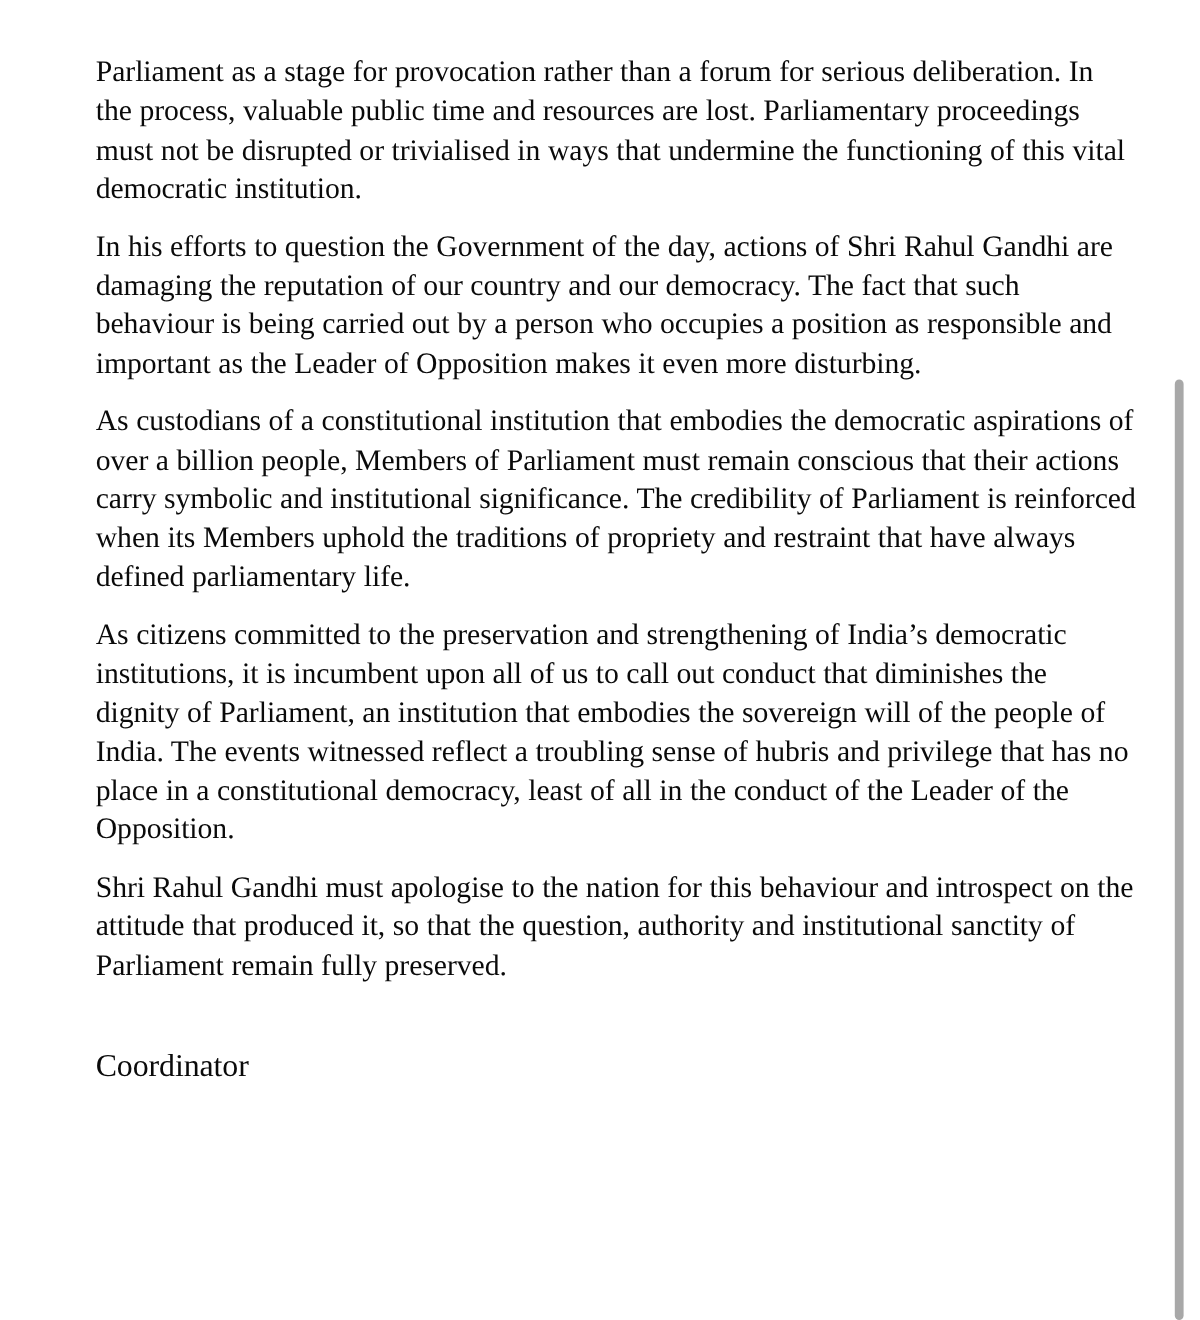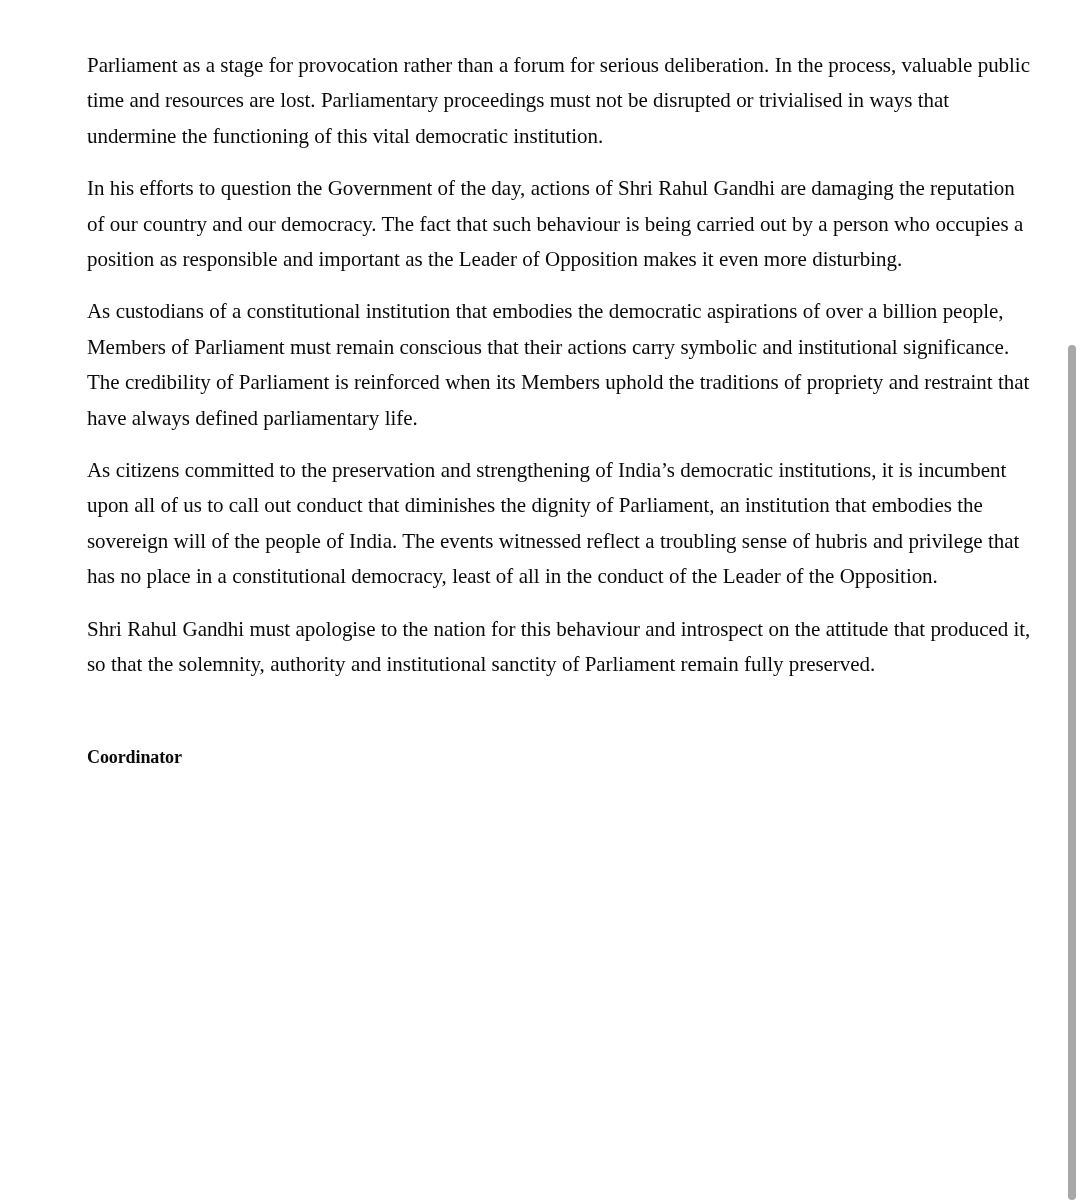--- a/index.html
+++ b/index.html
@@ -27,43 +27,43 @@
   }
 
   #document-body {
     position: absolute;
     left: 87px;
     top: 0;
     width: 946px;
   }
 
   .para {
-    font-size: 21px;
+    font-size: 27px;
     line-height: 35.4px;
     text-align: left;
     margin: 17px 0 14px 0;
     letter-spacing: -0.05px;
     word-spacing: 0.2px;
     -webkit-font-smoothing: antialiased;
   }
 
   .para:first-child {
     margin-top: 0;
   }
 
   #para-1 { margin-top: 48px; }
 
   .signature-block {
     margin-top: 57px;
   }
 
   .sig-line {
-    font-size: 18px;
+    font-size: 29px;
     line-height: 35.4px;
-    font-weight: bold;
+    font-weight: normal;
     margin: 0;
     letter-spacing: -0.1px;
   }
 
   .sig-role {
     margin-bottom: 18px;
   }
 
   
   #scrollbar-track {
@@ -94,21 +94,21 @@
 
     <p class="para" id="para-1">Parliament as a stage for provocation rather than a forum for serious deliberation. In the process, valuable public time and resources are lost. Parliamentary proceedings must not be disrupted or trivialised in ways that undermine the functioning of this vital democratic institution.</p>
 
     <p class="para">In his efforts to question the Government of the day, actions of Shri Rahul Gandhi are damaging the reputation of our country and our democracy. The fact that such behaviour is being carried out by a person who occupies a position as responsible and important as the Leader of Opposition makes it even more disturbing.</p>
 
     <p class="para">As custodians of a constitutional institution that embodies the democratic aspirations of over a billion people, Members of Parliament must remain conscious that their actions carry symbolic and institutional significance. The credibility of Parliament is reinforced when its Members uphold the traditions of propriety and restraint that have always defined parliamentary life.</p>
 
 
     <p class="para">As citizens committed to the preservation and strengthening of India’s democratic institutions, it is incumbent upon all of us to call out conduct that diminishes the dignity of Parliament, an institution that embodies the sovereign will of the people of India. The events witnessed reflect a troubling sense of hubris and privilege that has no place in a constitutional democracy, least of all in the conduct of the Leader of the Opposition.</p>
 
-    <p class="para">Shri Rahul Gandhi must apologise to the nation for this behaviour and introspect on the attitude that produced it, so that the solemnity, authority and institutional sanctity of Parliament remain fully preserved.</p>
+    <p class="para">Shri Rahul Gandhi must apologise to the nation for this behaviour and introspect on the attitude that produced it, so that the question, authority and institutional sanctity of Parliament remain fully preserved.</p>
 
     <div class="signature-block">
       <p class="sig-line sig-role">Coordinator</p>
     </div>
 
   </article>
 
   <div id="scrollbar-track">
     <div id="scrollbar-thumb"></div>
   </div>

